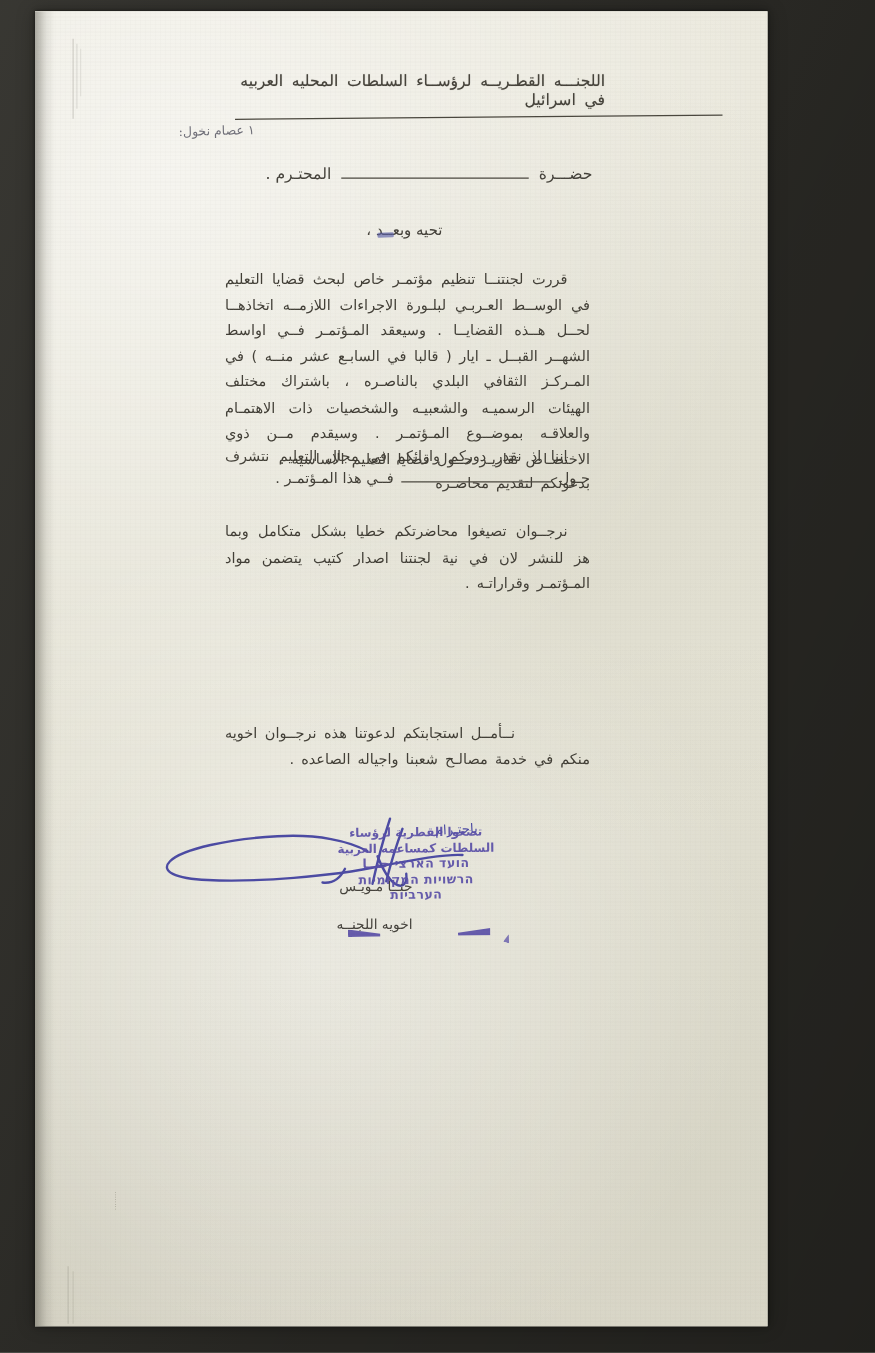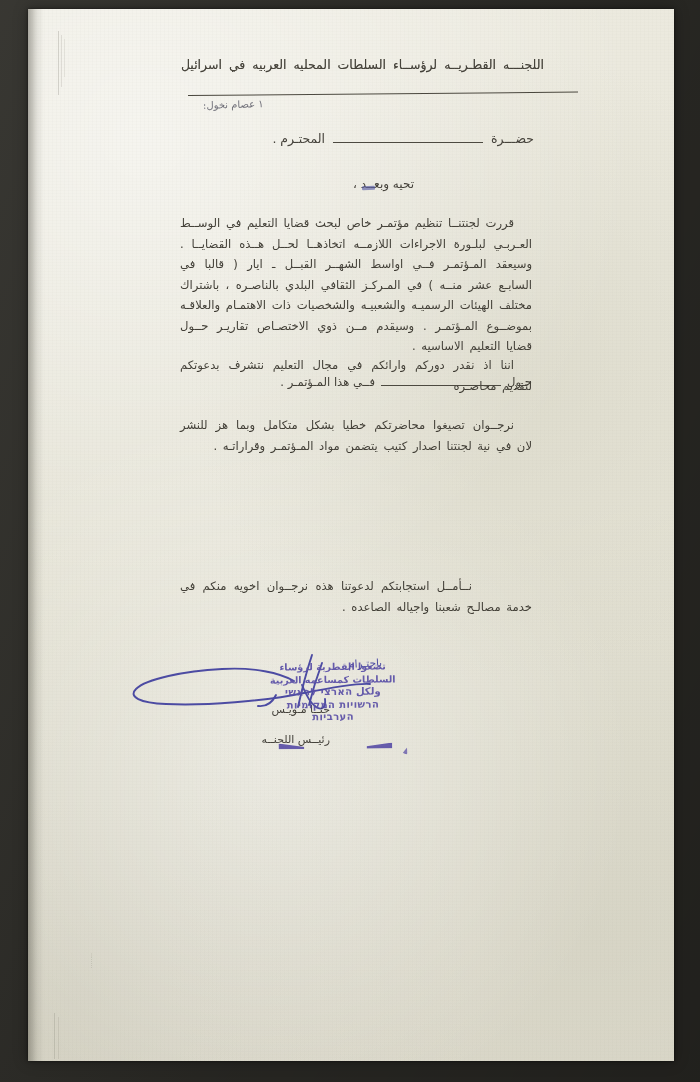--- a/index.html
+++ b/index.html
@@ -23,21 +23,21 @@
     background: #31302b;
     background-image:
       linear-gradient(115deg, rgba(255,255,255,0.035) 0%, rgba(0,0,0,0.22) 60%, rgba(0,0,0,0.32) 100%);
   }
 
   
   #paper {
     position: absolute;
     left: 28px;
     top: 9px;
-    width: 646px;
+    width: 586px;
     height: 1052px;
     background: #e7e6da;
     background-image:
       radial-gradient(circle at 18% 12%, rgba(255,255,255,0.55) 0%, rgba(255,255,255,0) 46%),
       radial-gradient(circle at 74% 34%, rgba(214,212,196,0.55) 0%, rgba(214,212,196,0) 38%),
       radial-gradient(circle at 38% 72%, rgba(255,255,255,0.40) 0%, rgba(255,255,255,0) 42%),
       radial-gradient(circle at 88% 88%, rgba(206,204,188,0.50) 0%, rgba(206,204,188,0) 40%),
       radial-gradient(circle at 8% 94%, rgba(198,196,181,0.45) 0%, rgba(198,196,181,0) 34%),
       linear-gradient(178deg, #eceadf 0%, #e6e4d7 40%, #e2e0d2 72%, #dedbcd 100%);
     box-shadow: 0 0 3px rgba(0,0,0,0.55), 0 0 14px rgba(0,0,0,0.30);
@@ -360,27 +360,27 @@
           <g fill="none" stroke="#4b4aa3" stroke-width="1.9" stroke-linecap="round" stroke-linejoin="round">
             <path d="M186,4 C180,22 176,38 172,56"></path>
             <path d="M196,12 C190,28 186,42 183,54"></path>
             <path d="M168,30 C154,22 128,16 96,18 C58,20 20,28 10,38 C2,46 14,52 40,53 C78,55 140,50 178,42 C208,36 232,32 244,33"></path>
             <path d="M176,34 C180,44 184,52 190,56 C196,60 200,56 199,48"></path>
             <path d="M150,44 C146,52 140,56 132,55"></path>
           </g>
         </svg>
         <div class="ar" id="sign-respect">باحتـرام</div>
         <div class="ar" id="sign-name">حنــا مـويـس</div>
-        <div class="ar" id="sign-role">رئيــس اللجنــه</div>
+        <div class="ar" id="sign-role">اخويه اللجنــه</div>
       </div>
 
       <div id="stamp">
         <span class="stamp-line ar-line ar">تضعوا القطرية لرؤساء</span>
         <span class="stamp-line ar-line ar">السلطات كمساعمه العربية</span>
-        <span class="stamp-line he-line">ولكل הארצי לראשי</span>
+        <span class="stamp-line he-line">הועד הארצי حنــا</span>
         <span class="stamp-line he-line">הרשויות המקומיות</span>
         <span class="stamp-line he-line">הערביות</span>
         <span id="stamp-underline-left"></span>
         <span id="stamp-underline-right"></span>
         <span id="stamp-dot"></span>
       </div>
 
     </div>
   </div>
 </div>

